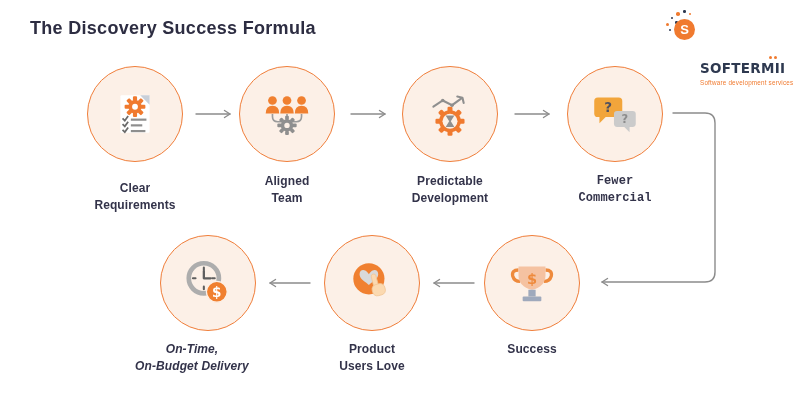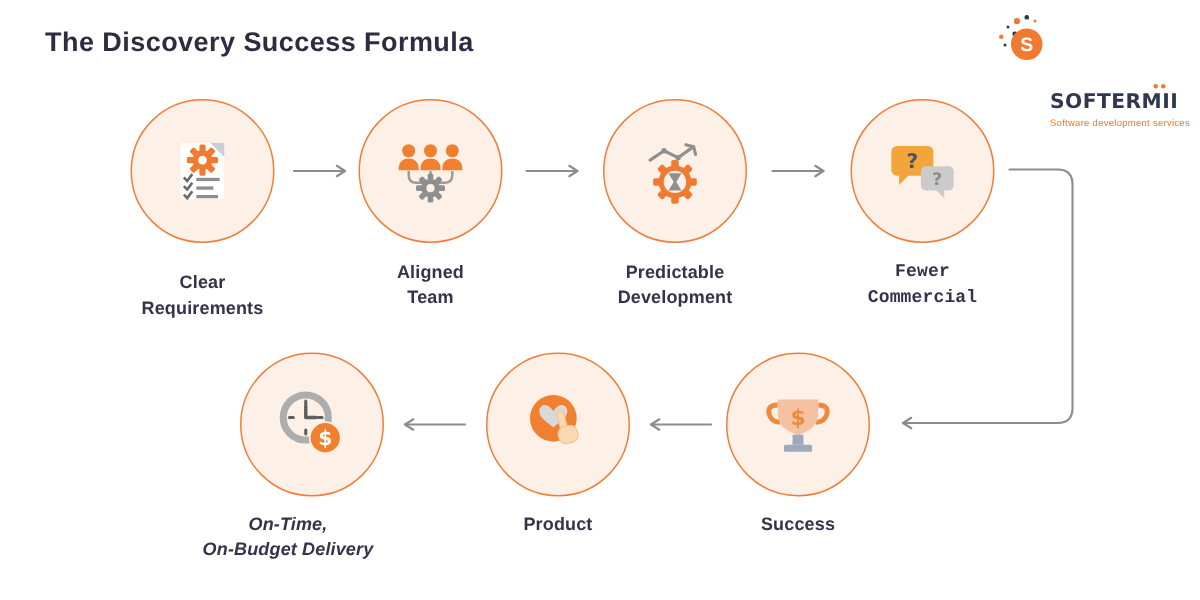--- a/index.html
+++ b/index.html
@@ -238,16 +238,17 @@
   <span>Fewer</span>
   <span>Commercial</span>
 </div>
 
 <div class="step-label" style="left:102px;top:341px;font-style:italic;">
   <span>On-Time,</span>
   <span>On-Budget Delivery</span>
 </div>
 <div class="step-label" style="left:282px;top:341px;text-align:center;">
   <span>Product</span>
+  <span>Users Love</span>
 </div>
 <div class="step-label" style="left:442px;top:341px;">
   <span>Success</span>
 </div>
 
 </body></html>

